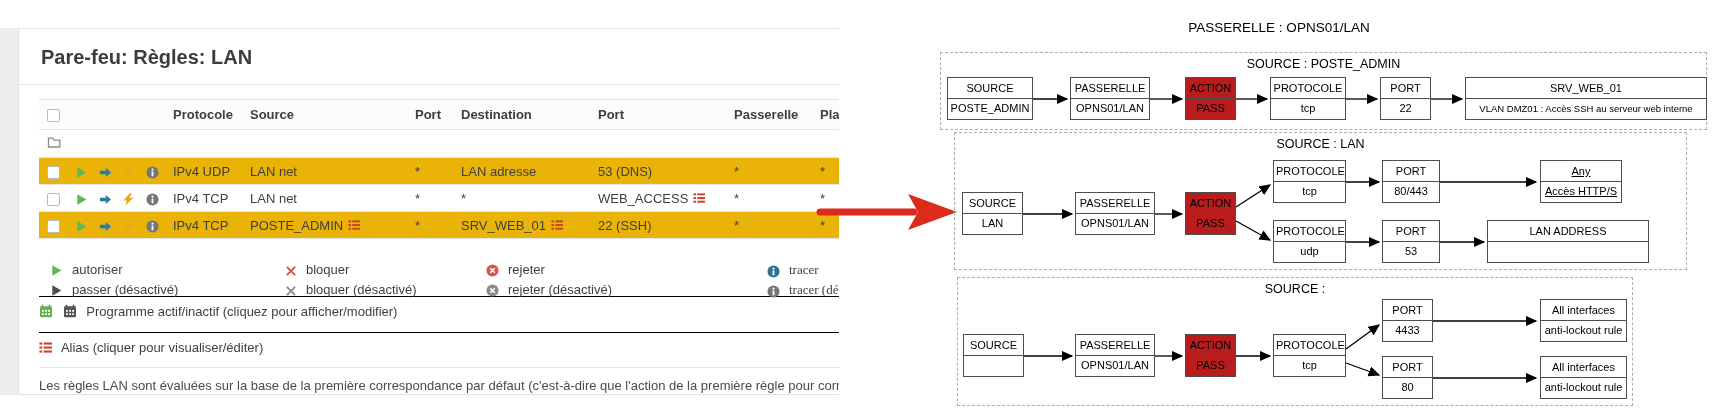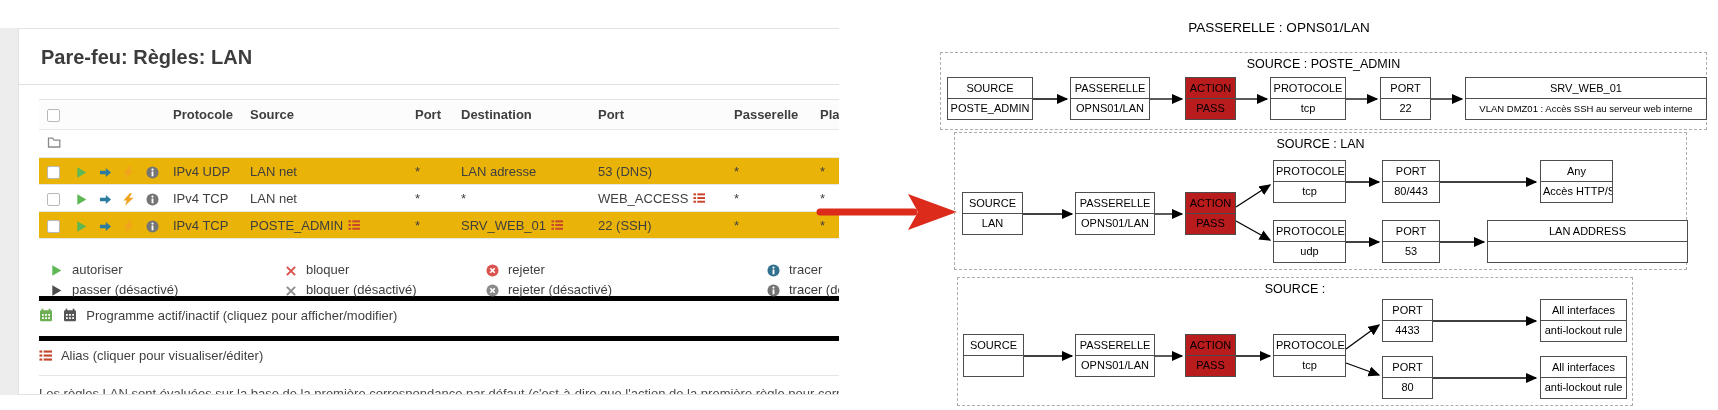--- a/index.html
+++ b/index.html
@@ -27,21 +27,21 @@
   .cb { display:inline-block; width:13px; height:13px; border:1px solid #b9b9b9; border-radius:2px;
         background:#fff; vertical-align:middle; }
   .rowicons svg { margin-right:7px; vertical-align:middle; }
   .alias-ic { margin-left:5px; vertical-align:-1px; }
 
   
   .legend { position:relative; height:42px; margin-top:9px; width:820px; }
   .lcol { position:absolute; top:12px; }
   .lrow { height:20px; line-height:20px; white-space:nowrap; }
   .lrow svg { vertical-align:middle; margin-right:9px; }
-  .note-row { border-top:5px solid #000000; padding:7px 0; margin-top:6px; white-space:nowrap; width:1100px; }
+  .note-row { border-top:1px solid #000000; padding:7px 0; margin-top:6px; white-space:nowrap; width:1100px; }
   .note-row svg { vertical-align:-2px; margin-right:6px; }
   .desc { border-top:1px solid #e5e5e5; padding:8px 0 10px; margin-top:5px; color:#4a4a4a;
           line-height:19px; width:1100px; }
   .desc div { white-space:nowrap; }
 
   
   .red-arrow { position:absolute; left:812px; top:190px; }
 
   
   .diagram { position:absolute; left:840px; top:12px; width:878px; height:410px; font-size:11px; color:#000; }
@@ -238,21 +238,21 @@
           <div class="lcol" style="left:447px;">
             <div class="lrow"><svg width="13" height="13" viewBox="0 0 14 14">
                   <circle cx="7" cy="7" r="6.5" fill="#d9534f"></circle>
                   <path d="M4.6 4.6 L9.4 9.4 M9.4 4.6 L4.6 9.4" stroke="#fff" stroke-width="1.8" fill="none"></path>
                 </svg><span>rejeter</span></div>
             <div class="lrow"><svg width="13" height="13" viewBox="0 0 14 14">
                   <circle cx="7" cy="7" r="6.5" fill="#8a8a8a"></circle>
                   <path d="M4.6 4.6 L9.4 9.4 M9.4 4.6 L4.6 9.4" stroke="#fff" stroke-width="1.8" fill="none"></path>
                 </svg><span>rejeter (désactivé)</span></div>
           </div>
-          <div class="lcol" style="left:728px;">
+          <div class="lcol" style="left:728px;font-family:Liberation Serif, serif;">
             <div class="lrow"><svg width="13" height="13" viewBox="0 0 14 14">
                   <circle cx="7" cy="7" r="6.5" fill="#31708f"></circle>
                   <circle cx="7" cy="3.9" r="1.2" fill="#fff"></circle>
                   <rect x="6" y="5.9" width="2" height="5.2" fill="#fff"></rect>
                 </svg><span>tracer</span></div>
             <div class="lrow"><svg width="13" height="13" viewBox="0 0 14 14">
                   <circle cx="7" cy="7" r="6.5" fill="#757575"></circle>
                   <circle cx="7" cy="3.9" r="1.2" fill="#fff"></circle>
                   <rect x="6" y="5.9" width="2" height="5.2" fill="#fff"></rect>
                 </svg><span>tracer (désactivé)</span></div>
@@ -397,33 +397,33 @@
       <div class="v">PASS</div>
     </div>
     <div class="dnode" style="left:433px; top:148px; width:73px;">
       <div class="h">PROTOCOLE</div>
       <div class="v">tcp</div>
     </div>
     <div class="dnode" style="left:542px; top:148px; width:58px;">
       <div class="h">PORT</div>
       <div class="v">80/443</div>
     </div>
-    <div class="dnode" style="left:700px; top:148px; width:73px;">
+    <div class="dnode" style="left:700px; top:148px; width:82px;text-decoration:underline;">
       <div class="h">Any</div>
       <div class="v">Accès HTTP/S</div>
     </div>
     <div class="dnode" style="left:433px; top:208px; width:73px;">
       <div class="h">PROTOCOLE</div>
       <div class="v">udp</div>
     </div>
     <div class="dnode" style="left:542px; top:208px; width:58px;">
       <div class="h">PORT</div>
       <div class="v">53</div>
     </div>
-    <div class="dnode" style="left:647px; top:208px; width:201px;">
+    <div class="dnode" style="left:647px; top:208px; width:162px;">
       <div class="h">LAN ADDRESS</div>
     </div>
 
     <div class="dgroup" style="left:117px; top:265px; width:676px; height:129px;">
       <div class="dgroup-title">SOURCE :</div>
     </div>
     <div class="dnode" style="left:123px; top:322px; width:61px;">
       <div class="h">SOURCE</div>
       <div class="v"></div>
     </div>

